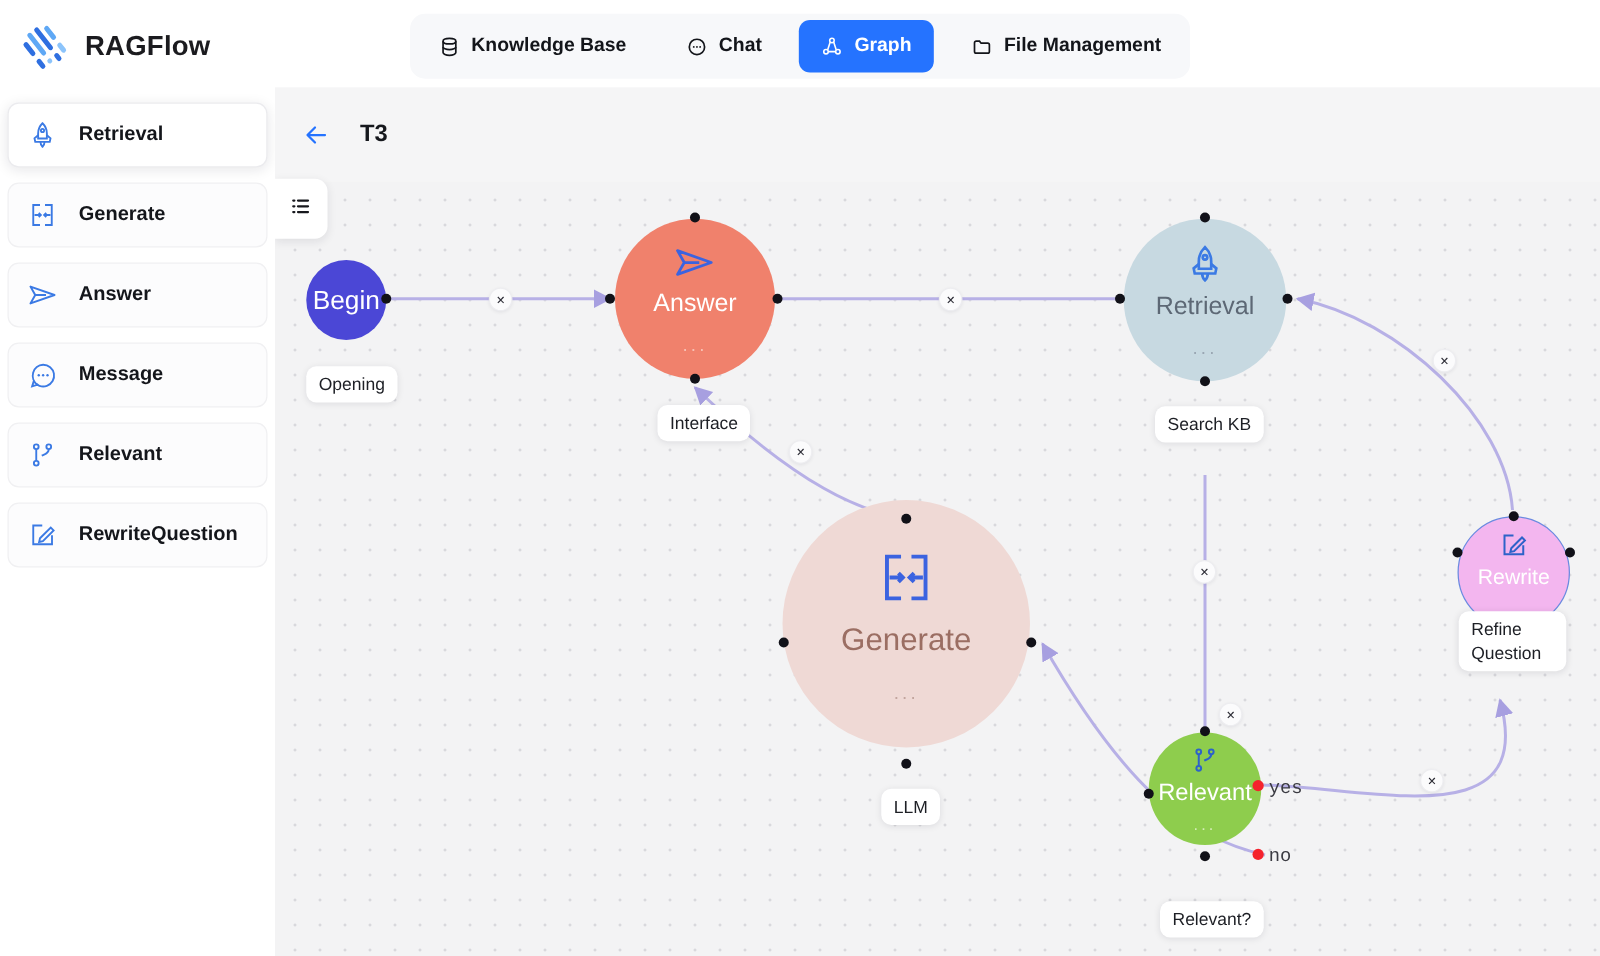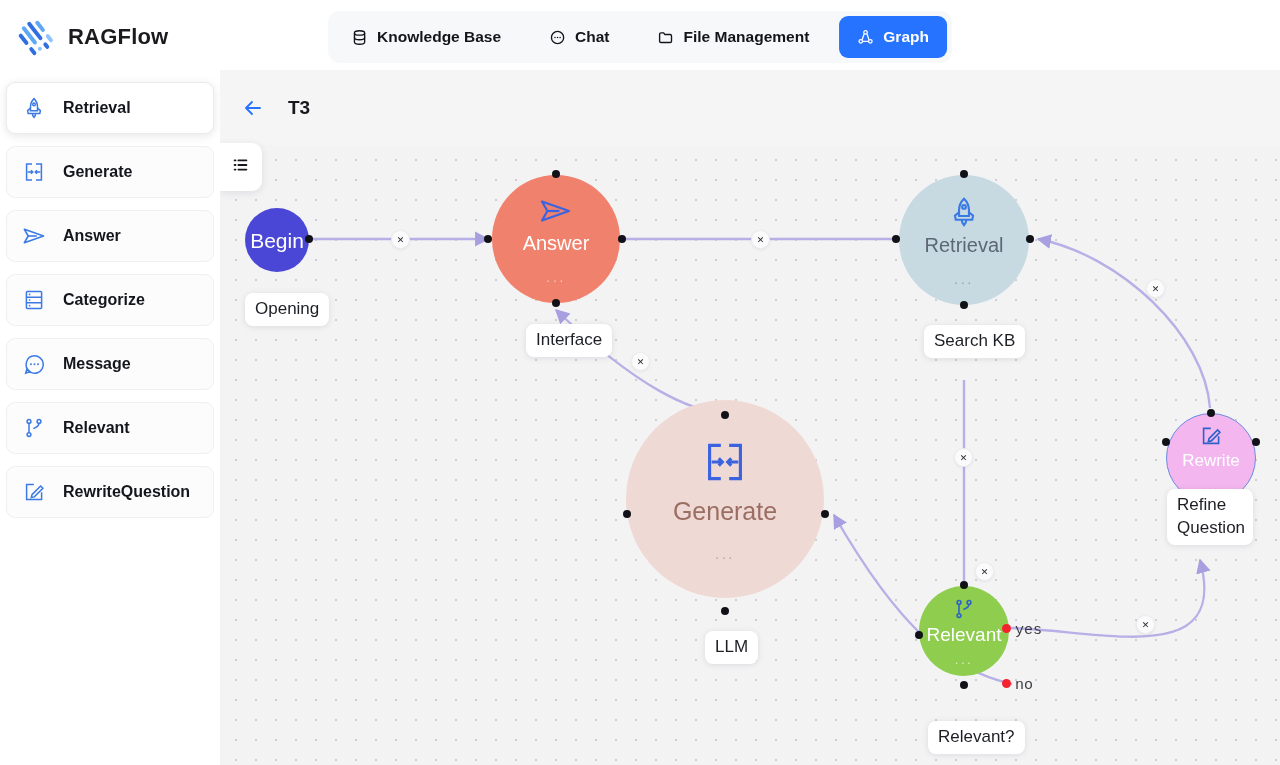--- a/index.html
+++ b/index.html
@@ -163,21 +163,21 @@
   .handle.red { background: #f5222d; width: 9px; height: 9px; }
   .hlabel {
     position: absolute; font-size: 15px; color: #3b3b42;
     z-index: 5; font-family: Liberation Mono, monospace;
   }
 
   
   .tag {
     position: absolute; background: #ffffff;
     border-radius: 8px; padding: 5px 10px;
-    font-size: 17px; color: #1d1f25;
+    font-size: 14px; color: #1d1f25;
     box-shadow: 0 1px 6px rgba(20,20,40,.10);
     z-index: 5; line-height: 1.35; white-space: pre-line;
   }
 
   
   .edge-btn {
     position: absolute; width: 19px; height: 19px;
     border-radius: 50%; background: #fbfbfc;
     border: 1px solid #ededf0;
     display: flex; align-items: center; justify-content: center;
@@ -222,39 +222,39 @@
       <span class="ico">
         <svg width="17" height="17" viewBox="0 0 20 20" fill="none" stroke="#13151a" stroke-width="1.6">
           <circle cx="10" cy="10" r="7.2"></circle>
           <circle cx="7" cy="10" r=".9" fill="#13151a" stroke="none"></circle>
           <circle cx="10" cy="10" r=".9" fill="#13151a" stroke="none"></circle>
           <circle cx="13" cy="10" r=".9" fill="#13151a" stroke="none"></circle>
         </svg>
       </span>
       <span>Chat</span>
     </div>
-    <div class="nav-item">
-      <span class="ico">
-        <svg width="17" height="17" viewBox="0 0 20 20" fill="none" stroke="#13151a" stroke-width="1.6">
-          <path d="M3 6.2a1.6 1.6 0 0 1 1.6-1.6h3.1l1.5 1.9h6.2a1.6 1.6 0 0 1 1.6 1.6v6.2a1.6 1.6 0 0 1-1.6 1.6H4.6A1.6 1.6 0 0 1 3 14.3z"></path>
-        </svg>
-      </span>
-      <span>File Management</span>
-    </div>
     <div class="nav-item active">
       <span class="ico">
         <svg width="17" height="17" viewBox="0 0 20 20" fill="none" stroke="#ffffff" stroke-width="1.5">
           <circle cx="10" cy="4" r="2.1"></circle>
           <circle cx="4.4" cy="14.5" r="2.1"></circle>
           <circle cx="15.6" cy="14.5" r="2.1"></circle>
           <path d="M8.3 5.7 6 12.6M11.7 5.7 14 12.6M6.5 14.5h7"></path>
         </svg>
       </span>
       <span>Graph</span>
     </div>
+    <div class="nav-item">
+      <span class="ico">
+        <svg width="17" height="17" viewBox="0 0 20 20" fill="none" stroke="#13151a" stroke-width="1.6">
+          <path d="M3 6.2a1.6 1.6 0 0 1 1.6-1.6h3.1l1.5 1.9h6.2a1.6 1.6 0 0 1 1.6 1.6v6.2a1.6 1.6 0 0 1-1.6 1.6H4.6A1.6 1.6 0 0 1 3 14.3z"></path>
+        </svg>
+      </span>
+      <span>File Management</span>
+    </div>
   </div>
 </div>
 
 <div class="sidebar">
 
   <div class="side-item selected">
     <span class="side-ico">
       <svg width="24" height="24" viewBox="0 0 24 24" fill="none" stroke="#3b7ae4" stroke-width="1.5">
         <path d="M12 2.6c2.4 2.3 3.5 5 3.5 8.1v4.1h-7v-4.1c0-3.1 1.1-5.8 3.5-8.1z"></path>
         <circle cx="12" cy="8.4" r="1.3"></circle>
@@ -280,32 +280,20 @@
   <div class="side-item">
     <span class="side-ico">
       <svg width="26" height="26" viewBox="0 0 26 26" fill="none" stroke="#3b7ae4" stroke-width="1.6" stroke-linejoin="round">
         <path d="M3.4 6.3 22.6 13 3.4 19.7 7.2 13z"></path>
         <path d="M7.2 13h8.6"></path>
       </svg>
     </span>
     <span class="side-label">Answer</span>
   </div>
 
-  <div class="side-item">
-    <span class="side-ico">
-      <svg width="24" height="24" viewBox="0 0 24 24" fill="none" stroke="#3b7ae4" stroke-width="1.5">
-        <rect x="4.4" y="3.6" width="15.2" height="16.8" rx="1"></rect>
-        <path d="M4.4 9.2h15.2M4.4 14.8h15.2"></path>
-        <circle cx="7.6" cy="6.4" r=".85" fill="#3b7ae4" stroke="none"></circle>
-        <circle cx="7.6" cy="12" r=".85" fill="#3b7ae4" stroke="none"></circle>
-        <circle cx="7.6" cy="17.6" r=".85" fill="#3b7ae4" stroke="none"></circle>
-      </svg>
-    </span>
-    <span class="side-label">Categorize</span>
-  </div>
 
   <div class="side-item">
     <span class="side-ico">
       <svg width="25" height="25" viewBox="0 0 25 25" fill="none" stroke="#3b7ae4" stroke-width="1.5">
         <path d="M12.5 3.8a8.7 8.7 0 1 1-7.5 13l-1.3 4.2 4.3-1.3a8.7 8.7 0 0 1 4.5-15.9z"></path>
         <circle cx="9" cy="12.2" r=".95" fill="#3b7ae4" stroke="none"></circle>
         <circle cx="12.5" cy="12.2" r=".95" fill="#3b7ae4" stroke="none"></circle>
         <circle cx="16" cy="12.2" r=".95" fill="#3b7ae4" stroke="none"></circle>
       </svg>
     </span>

